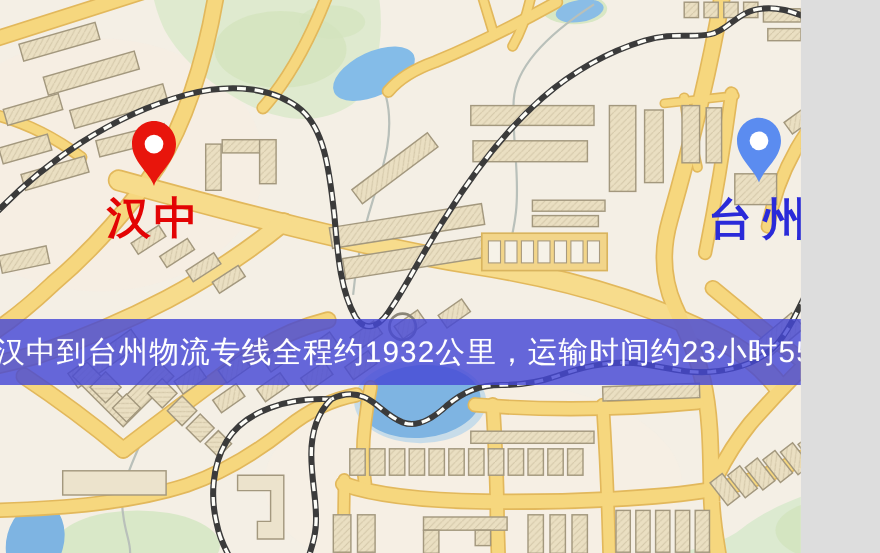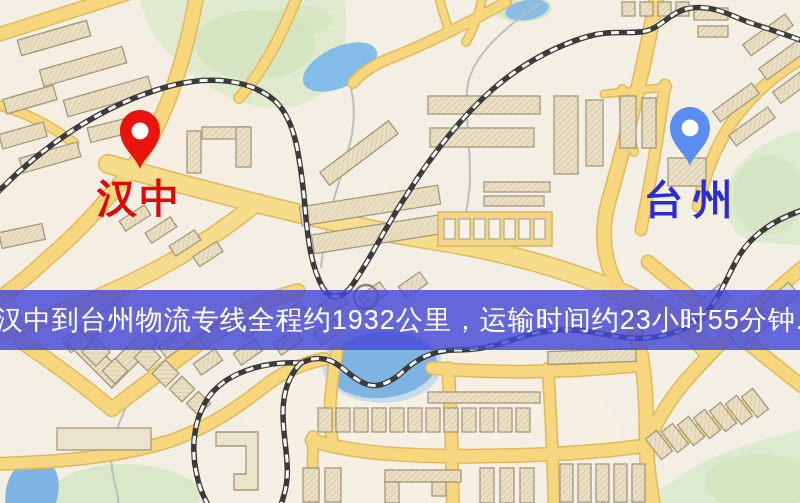--- a/index.html
+++ b/index.html
@@ -1,17 +1,17 @@
 <!DOCTYPE html>
 <html><head>
 <meta charset="utf-8">
 <style>
   html,body{margin:0;padding:0;background:#ddd;}
   .screen{
-    position:relative;width:800px;height:503px;overflow:hidden;
+    position:relative;width:728px;height:503px;overflow:hidden;
     font-family:"Liberation Sans","DejaVu Sans",sans-serif;
     background:#f4efe5;
   }
   .screen svg{position:absolute;left:0;top:0;width:800px;height:503px;display:block;}
   .banner{
     position:absolute;left:0;top:290px;width:800px;height:60px;
     background:rgba(70,72,214,0.82);
     display:flex;align-items:center;justify-content:center;
   }
   .banner span{

